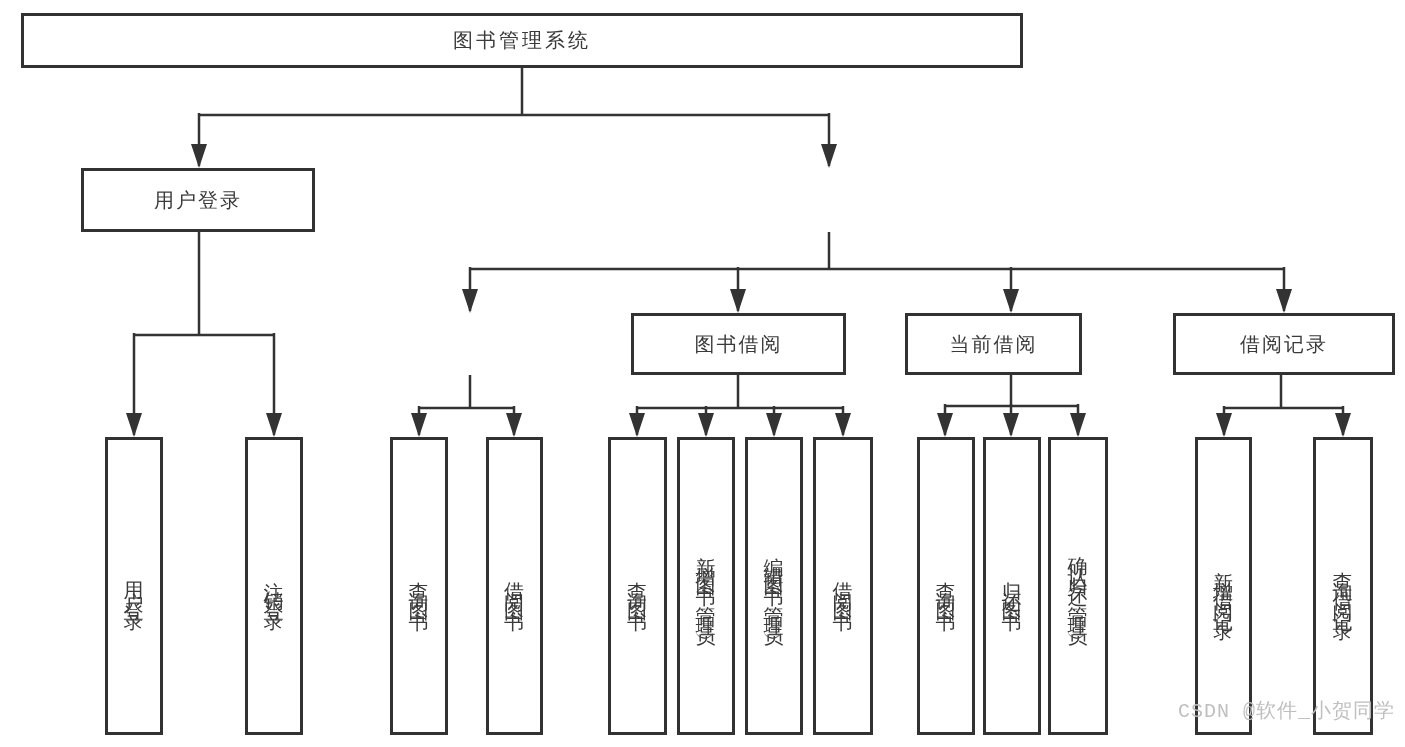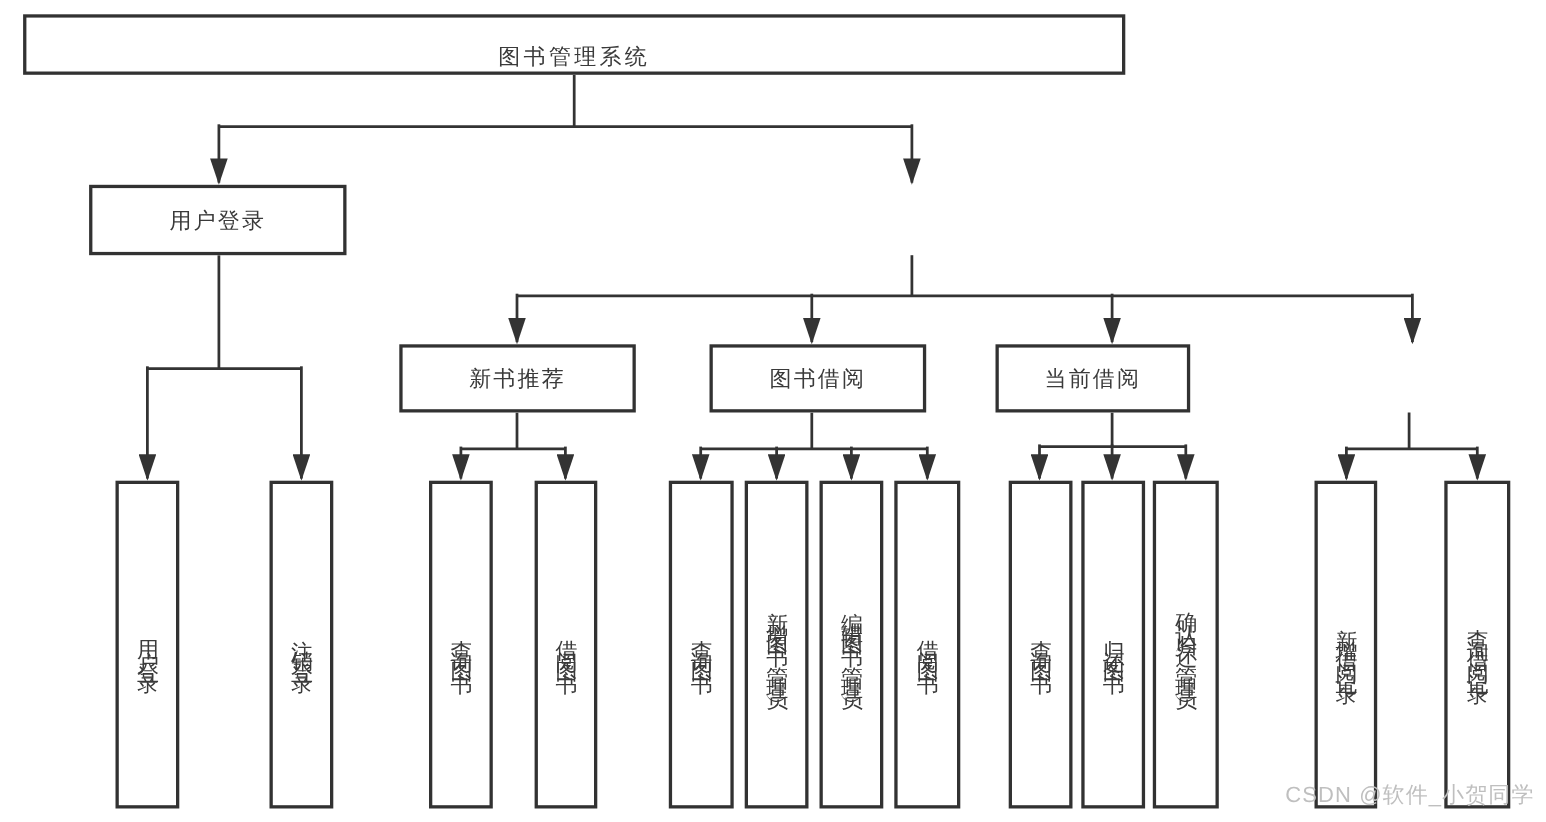--- a/index.html
+++ b/index.html
@@ -18,37 +18,38 @@
     background:#ffffff;
     display:flex;
     align-items:center;
     justify-content:center;
     color:#3a3a3a;
     font-size:20px;
     letter-spacing:2px;
     text-align:center;
     z-index:2;
   }
-  .node.root{letter-spacing:3px;align-items:flex-end;}
+  .node.root{letter-spacing:3px;}
   .node.leaf span{
     writing-mode:vertical-rl;
     text-orientation:mixed;
     letter-spacing:10px;
     line-height:1;
     white-space:nowrap;
   }
   .watermark{
     position:absolute;
     right:10px;
-    bottom:11px;
+    bottom:23px;
     color:#bfbfbf;
     font-size:20px;
     letter-spacing:1px;
     z-index:3;
     white-space:nowrap;
+    font-family:Liberation Mono, monospace;
   }
 </style>
 </head>
 <body>
 
 <div class="stage">
 
   <svg class="wires" width="1405" height="747" viewBox="0 0 1405 747">
     <defs>
       <marker id="arrow" viewBox="0 0 24 16" refX="22" refY="8" markerWidth="24" markerHeight="16" markerUnits="userSpaceOnUse" orient="auto">
@@ -100,28 +101,28 @@
   </svg>
 
   <div class="node root" style="left:21px;top:13px;width:1002px;height:55px">
     <span>图书管理系统</span>
   </div>
 
   <div class="node" style="left:81px;top:168px;width:234px;height:64px">
     <span>用户登录</span>
   </div>
 
-  <div class="node" style="left:363px;top:313px;width:215px;height:62px">
-    <span>新书推荐</span>
-  </div>
-  <div class="node" style="left:645px;top:313px;width:197px;height:62px">
+  <div class="node" style="left:631px;top:313px;width:215px;height:62px">
     <span>图书借阅</span>
   </div>
   <div class="node" style="left:905px;top:313px;width:177px;height:62px">
     <span>当前借阅</span>
+  </div>
+  <div class="node" style="left:1173px;top:313px;width:222px;height:62px">
+    <span>借阅记录</span>
   </div>
 
   <div class="node leaf" style="left:105px;top:437px;width:58px;height:298px">
     <span>用户登录</span>
   </div>
   <div class="node leaf" style="left:245px;top:437px;width:58px;height:298px">
     <span>注销登录</span>
   </div>
 
   <div class="node leaf" style="left:390px;top:437px;width:58px;height:298px">

